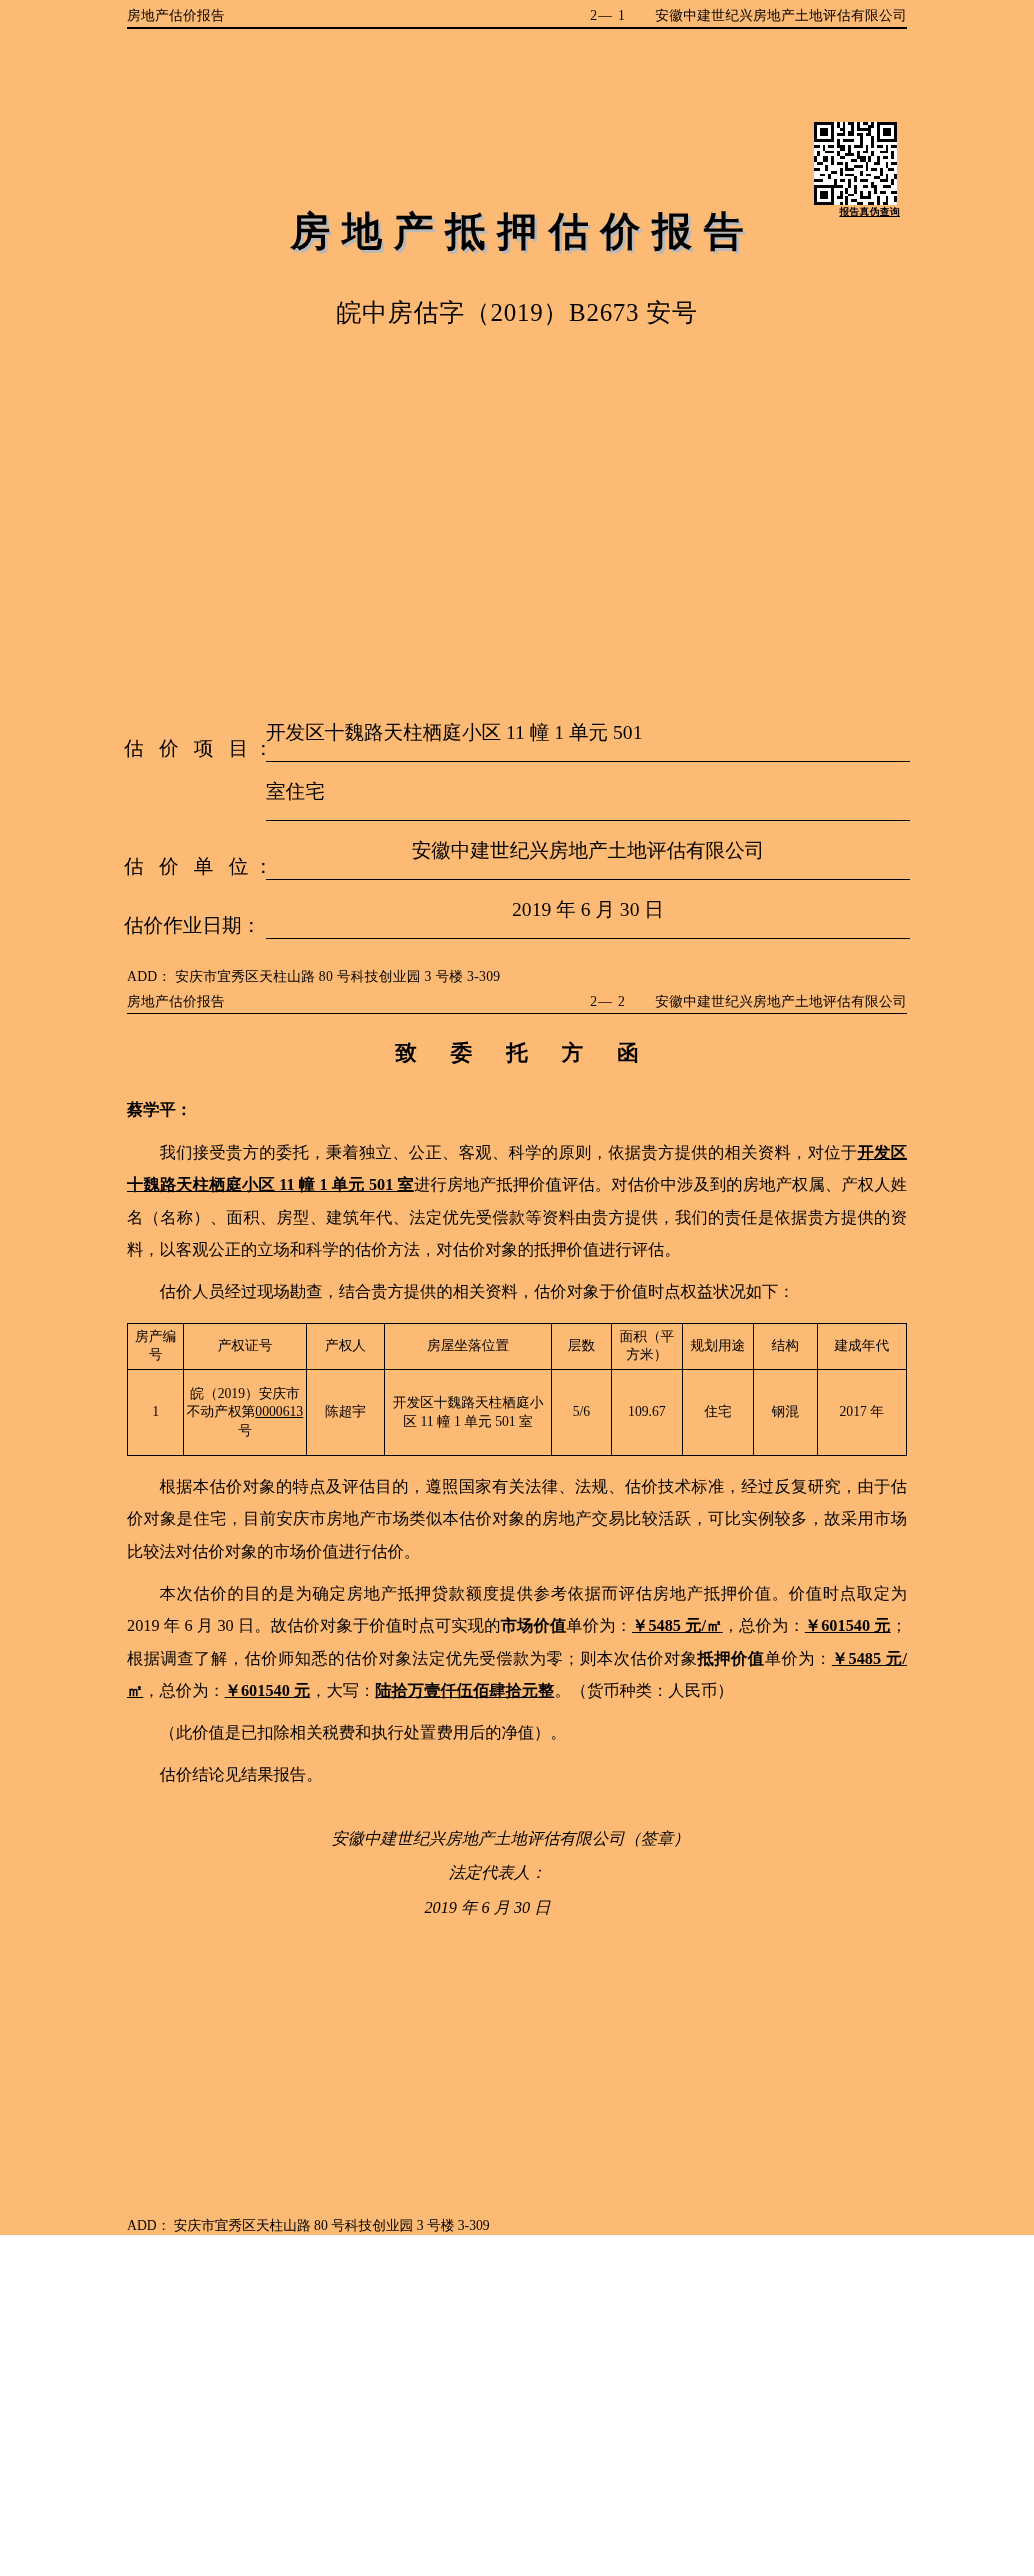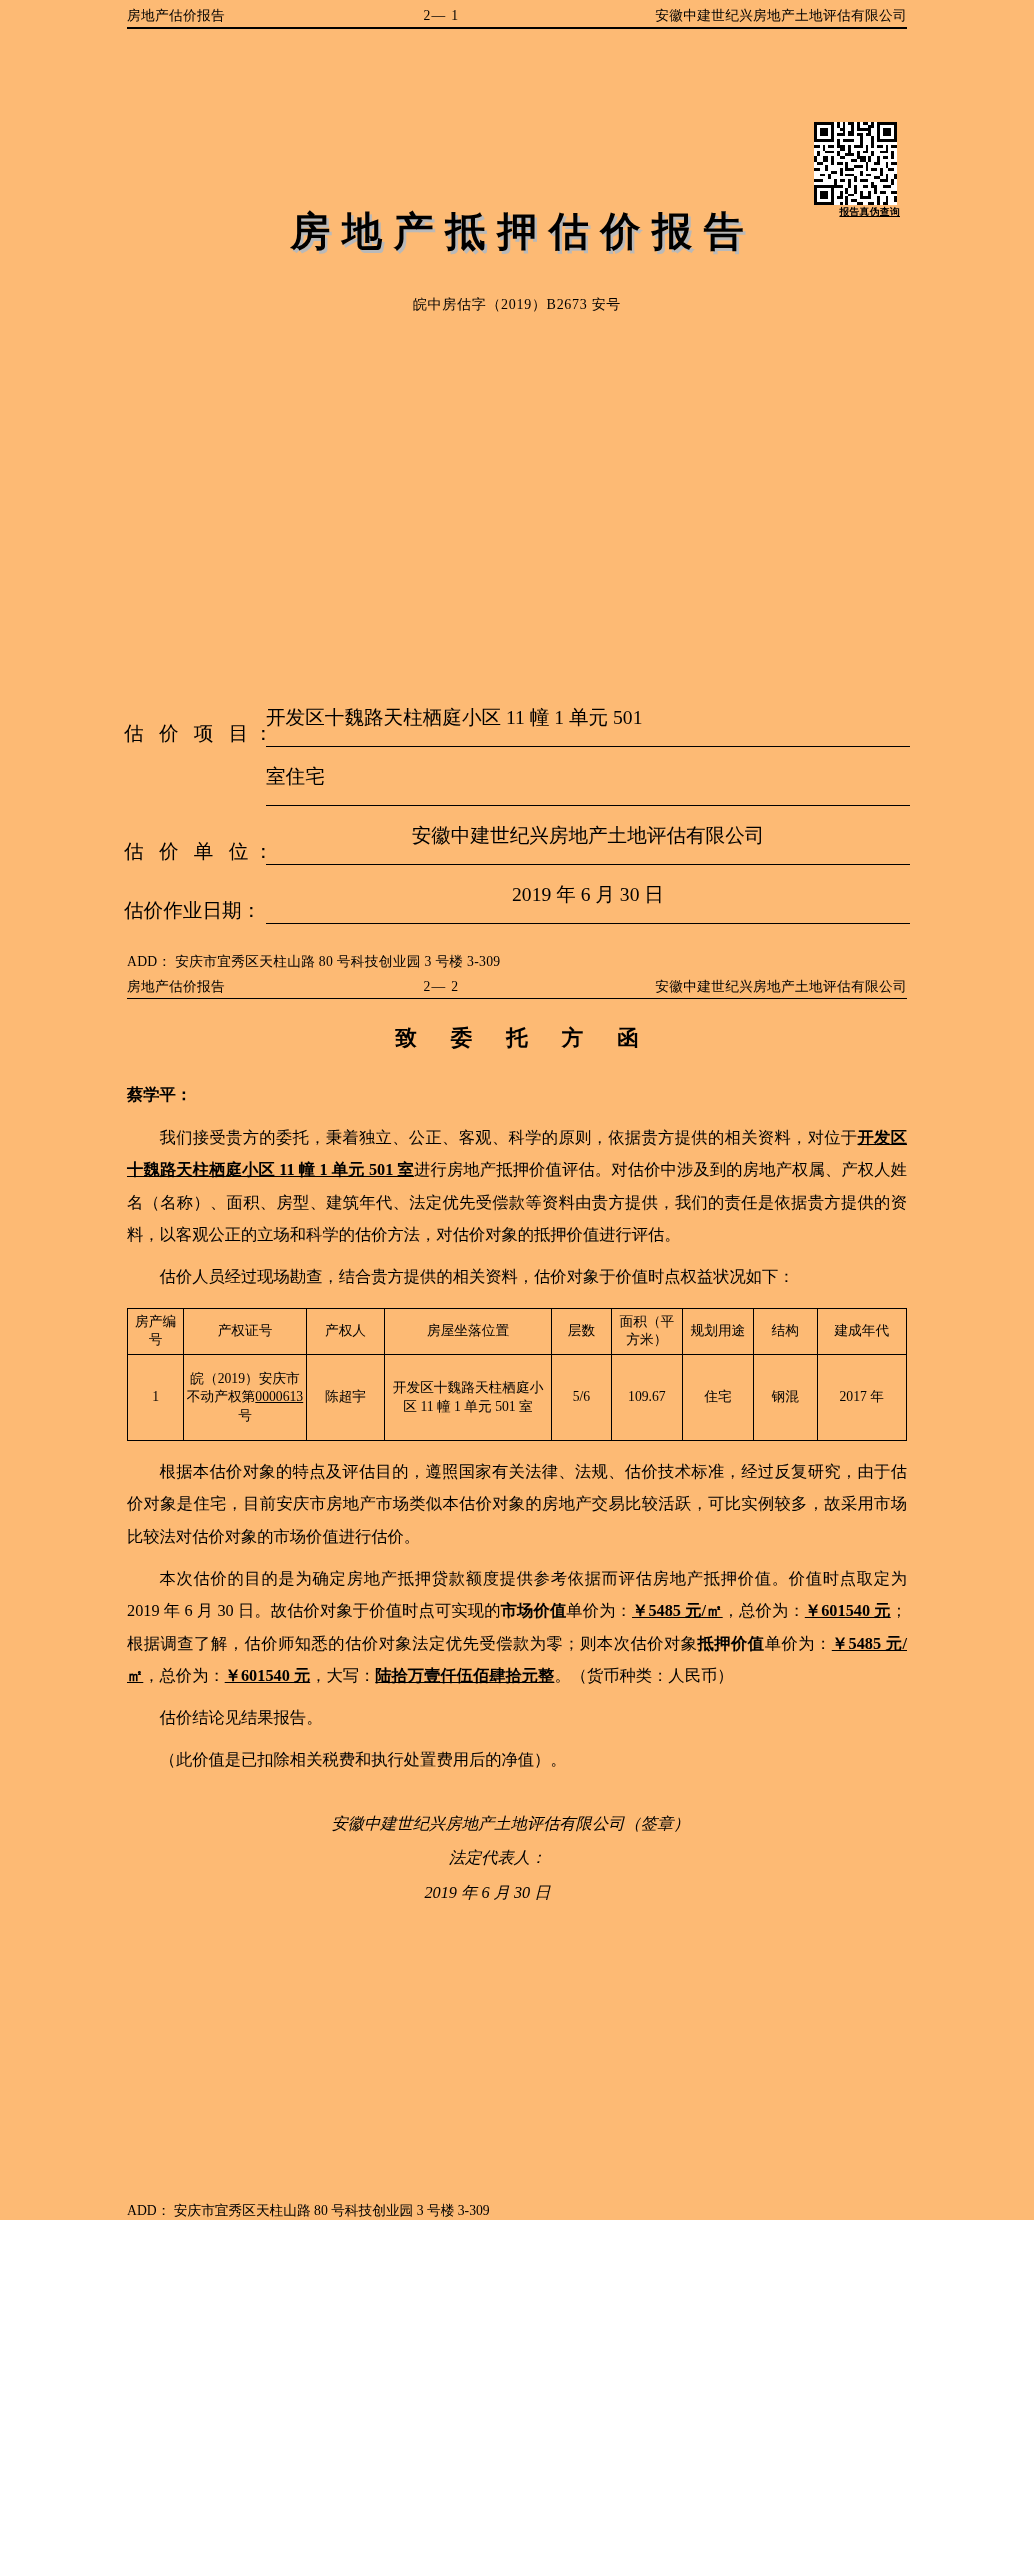--- a/index.html
+++ b/index.html
@@ -22,21 +22,21 @@
   .run-head {
     position: relative;
     display: flex;
     align-items: baseline;
     padding: 6.5px 0 2.6px 0;
     margin: 0 127px;
     font-size: 13.7px;
     letter-spacing: 0.3px;
   }
   .run-head .rh-left { width: 38%; }
-  .run-head .rh-center { width: 26%; text-align: left; font-family: "Liberation Serif", serif; letter-spacing: 1.3px;}
+  .run-head .rh-center { width: 26%; text-align: right; font-family: "Liberation Serif", serif; letter-spacing: 1.3px;}
   .run-head .rh-right { width: 36%; text-align: right; }
   .rule {
     margin: 0 127px 0 127px;
     border-top: 2px solid #000;
   }
   .rule-thin { border-top: 1.3px solid #000; }
 
   
   .qr-wrap {
     position: absolute;
@@ -65,21 +65,21 @@
     font-size: 40px;
     font-weight: bold;
     letter-spacing: 11.7px;
     margin: 175px 0 0 0;
     padding-left: 11.7px;
     text-shadow: 2.6px 2.6px 0 #b9b9b9;
     font-family: "Liberation Sans", "DejaVu Sans", sans-serif;
   }
   .cover-sub {
     text-align: center;
-    font-size: 14px;
+    font-size: 25px;
     margin-top: 37px;
     letter-spacing: 0.7px;
   }
 
   
   .fields {
     margin: 391px 124px 0 124px;
   }
   .field-row {
     display: flex;
@@ -403,23 +403,23 @@
           <td class="tall">钢混</td>
           <td class="tall">2017 年</td>
         </tr>
       </tbody>
     </table>
 
     <p class="para">根据本估价对象的特点及评估目的，遵照国家有关法律、法规、估价技术标准，经过反复研究，由于估价对象是住宅，目前安庆市房地产市场类似本估价对象的房地产交易比较活跃，可比实例较多，故采用市场比较法对估价对象的市场价值进行估价。</p>
 
     <p class="para"><span>本次估价的目的是为确定房地产抵押贷款额度提供参考依据而评估房地产抵押价值。价值时点取定为 2019 年 6 月 30 日。故估价对象于价值时点可实现的</span><span class="b">市场价值</span><span>单价为：</span><span class="bu">￥5485 元/㎡</span><span>，总价为：</span><span class="bu">￥601540 元</span><span>；根据调查了解，估价师知悉的估价对象法定优先受偿款为零；则本次估价对象</span><span class="b">抵押价值</span><span>单价为：</span><span class="bu">￥5485 元/㎡</span><span>，总价为：</span><span class="bu">￥601540 元</span><span>，大写：</span><span class="bu">陆拾万壹仟伍佰肆拾元整</span><span>。（货币种类：人民币）</span></p>
 
+    <p class="para">（此价值是已扣除相关税费和执行处置费用后的净值）。</p>
+
     <p class="para">估价结论见结果报告。</p>
-
-    <p class="para">（此价值是已扣除相关税费和执行处置费用后的净值）。</p>
   </div>
 
   <div class="sign-block">
     <div class="sign-line">安徽中建世纪兴房地产土地评估有限公司（签章）</div>
     <div class="sign-line rep">法定代表人：</div>
     <div class="sign-line date">2019 年 6 月 30 日</div>
   </div>
 
   <div class="gap-lg"></div>
 

